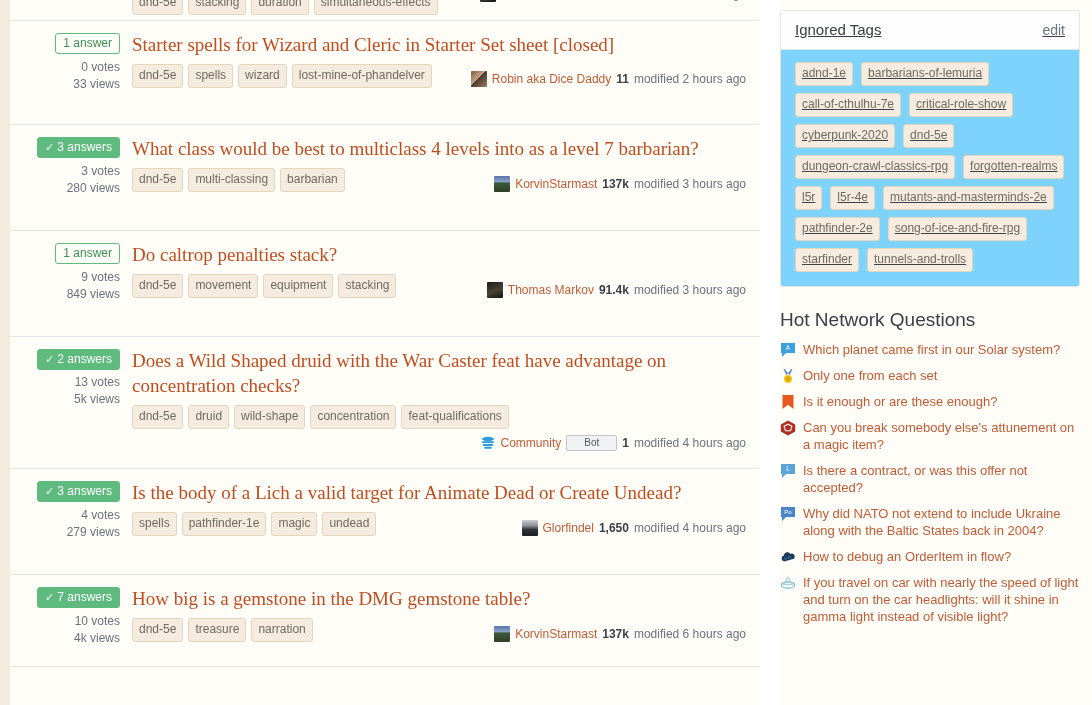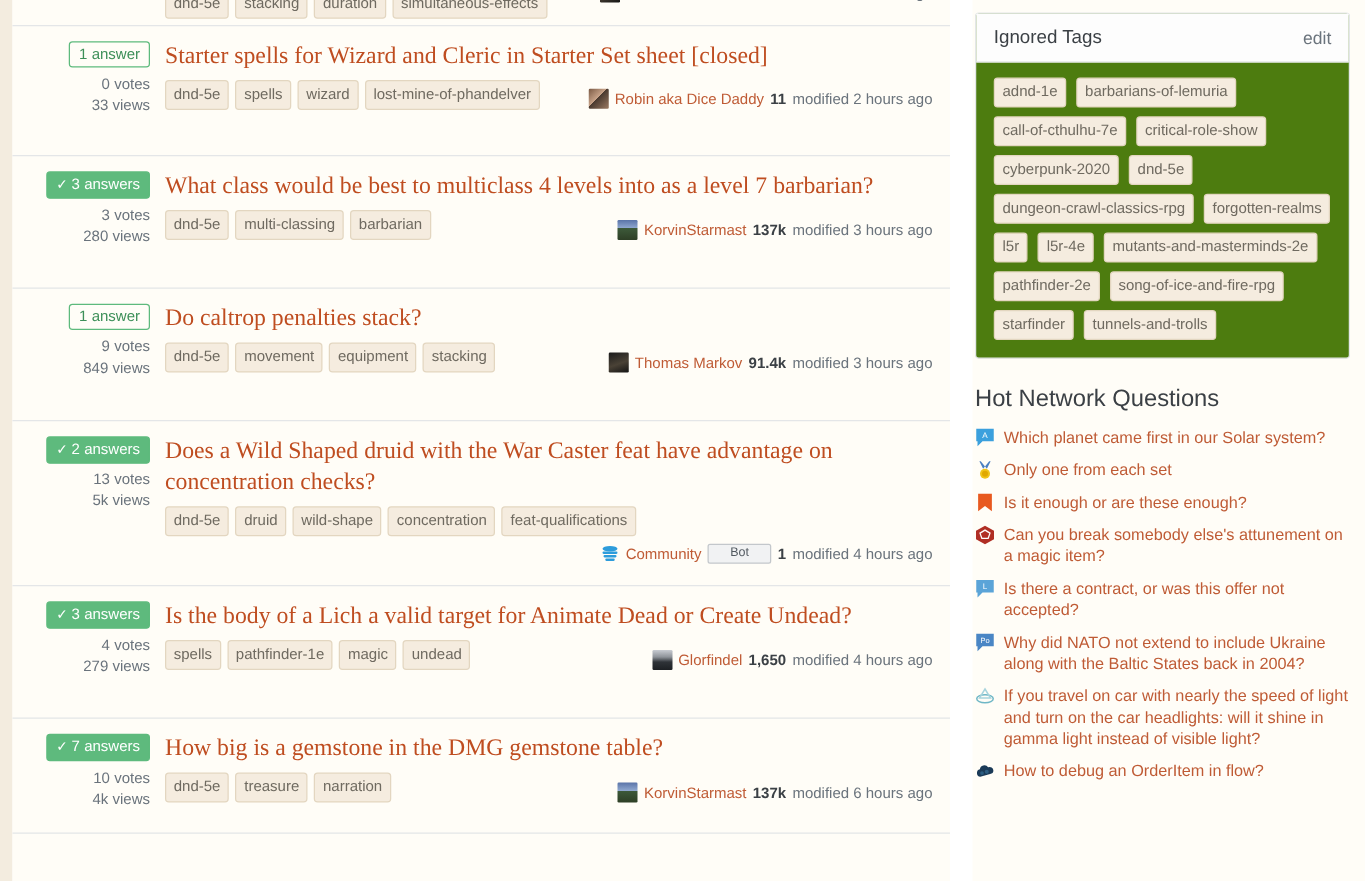--- a/index.html
+++ b/index.html
@@ -150,23 +150,24 @@
     background: #f1f2f3;
     color: #525960;
     font-size: 10px;
     line-height: 12px;
     padding: 1px 17px;
   }
 
   
   .card {
     margin: 10px 12px 0 2px;
-    background: #4d7c0f;
+    background: #7dd3fc;
     border: 1px solid #e3e6e8;
     border-radius: 3px;
+    text-decoration: underline;
   }
   .card-head {
     display: flex;
     align-items: center;
     justify-content: space-between;
     padding: 10px 14px 11px 14px;
     border-bottom: 1px solid #e3e6e8;
     background: #fdfdfd;
   }
   .card-head .title {
@@ -480,29 +481,29 @@
       <div class="hnq-item">
         <svg class="hnq-icon" viewBox="0 0 16 16">
           <path d="M1 1 h14 v10 h-9 l-4 4 v-4 h-1 z" fill="#4a86c5"></path>
           <text x="8" y="8.3" font-size="6" fill="#ffffff" text-anchor="middle" font-family="Liberation Sans, sans-serif">Po</text>
         </svg>
         <a class="hnq-link">Why did NATO not extend to include Ukraine along with the Baltic States back in 2004?</a>
       </div>
 
       <div class="hnq-item">
         <svg class="hnq-icon" viewBox="0 0 16 16">
-          <ellipse cx="8" cy="10" rx="6.6" ry="3.2" fill="none" stroke="#6fb7c6" stroke-width="1.2"></ellipse>
-          <path d="M8 2.2 L12.4 9.4 H3.6 z" fill="none" stroke="#a8d4dd" stroke-width="1.2"></path>
-        </svg>
-        <a class="hnq-link">If you travel on car with nearly the speed of light and turn on the car headlights: will it shine in gamma light instead of visible light?</a>
-      </div>
-
-      <div class="hnq-item">
-        <svg class="hnq-icon" viewBox="0 0 16 16">
           <path d="M4.2 12.4 a3 3 0 0 1 -0.3 -5.9 a3.6 3.6 0 0 1 6.6 -1.6 a2.9 2.9 0 0 1 4.2 2.6 a2.7 2.7 0 0 1 -2.6 2.7 z" fill="#1b3a57"></path>
           <circle cx="5.6" cy="9.4" r="1.5" fill="#2c5d82"></circle>
           <circle cx="9.4" cy="8.4" r="1.6" fill="#2c5d82"></circle>
         </svg>
         <a class="hnq-link">How to debug an OrderItem in flow?</a>
       </div>
+
+      <div class="hnq-item">
+        <svg class="hnq-icon" viewBox="0 0 16 16">
+          <ellipse cx="8" cy="10" rx="6.6" ry="3.2" fill="none" stroke="#6fb7c6" stroke-width="1.2"></ellipse>
+          <path d="M8 2.2 L12.4 9.4 H3.6 z" fill="none" stroke="#a8d4dd" stroke-width="1.2"></path>
+        </svg>
+        <a class="hnq-link">If you travel on car with nearly the speed of light and turn on the car headlights: will it shine in gamma light instead of visible light?</a>
+      </div>
     </div>
   </div>
 </div>
 
 </body></html>

